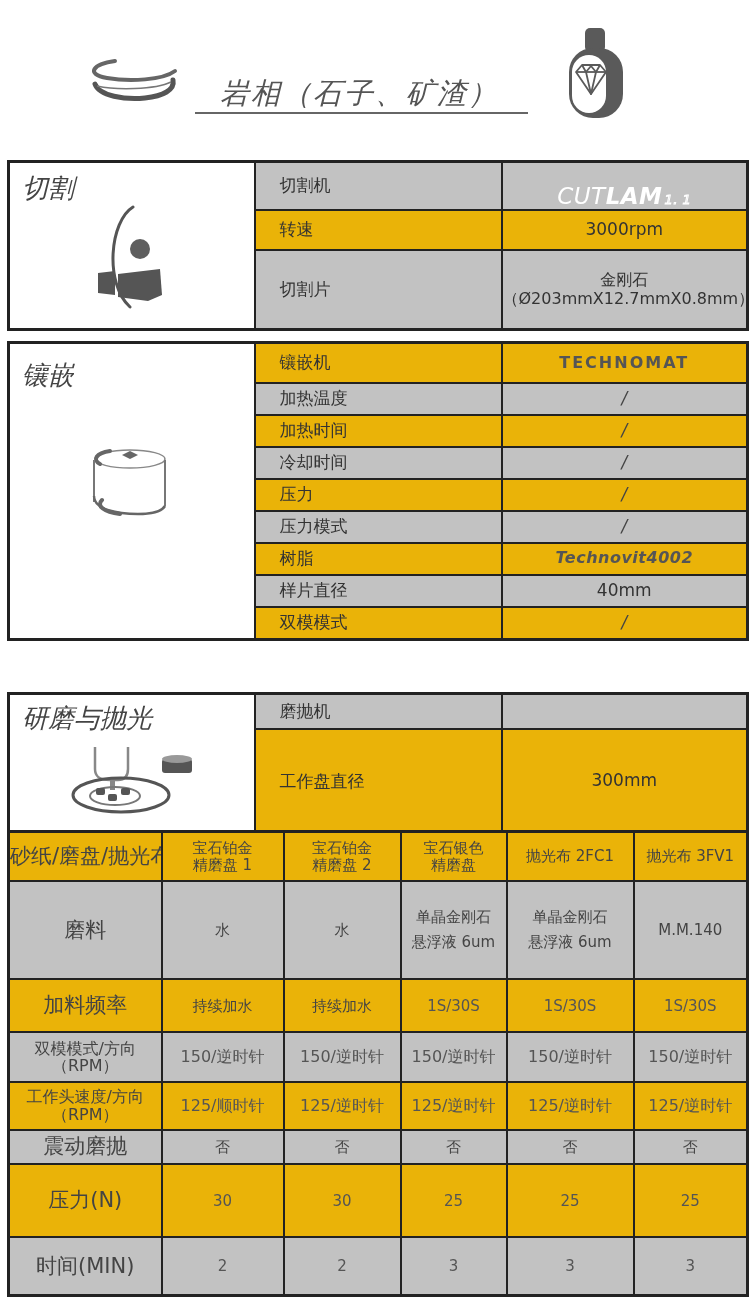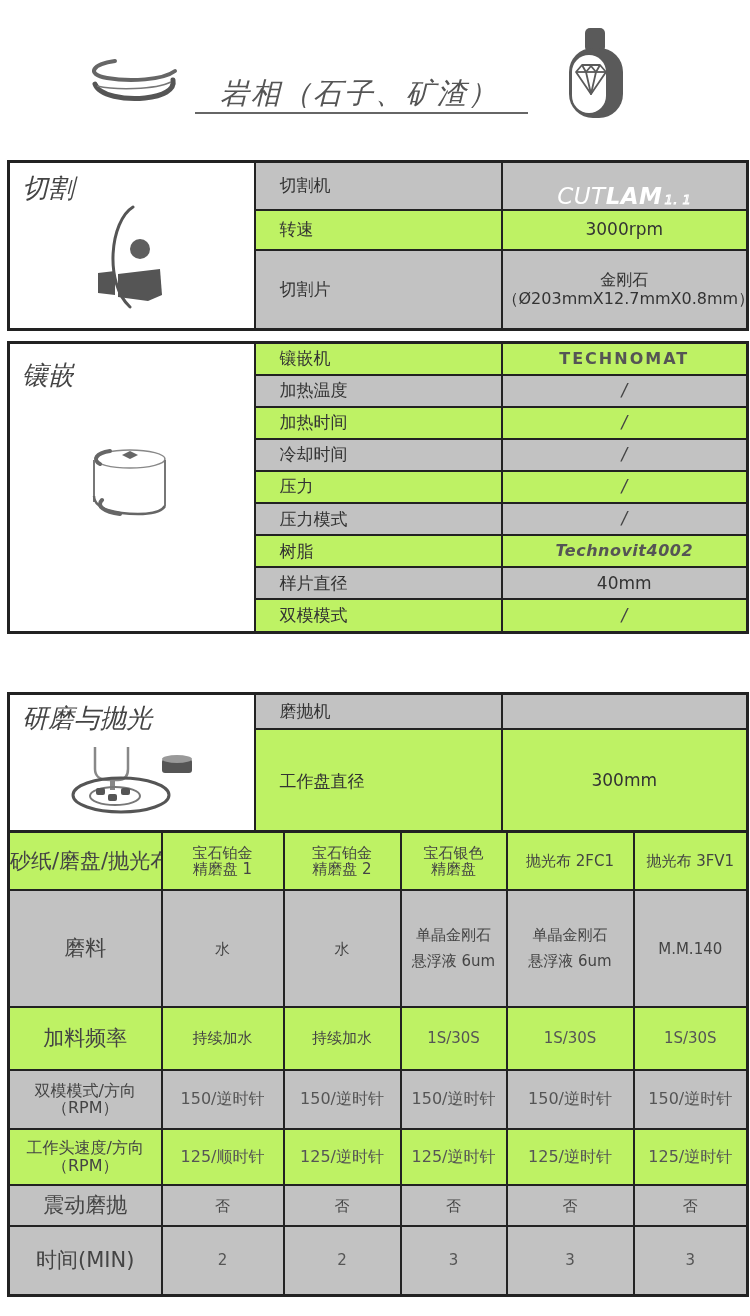--- a/index.html
+++ b/index.html
@@ -13,21 +13,21 @@
   .page-title {
     position:absolute; left:220px; top:74px; font-size:29px; font-style:italic;
     color:#555; letter-spacing:2px; white-space:nowrap;
   }
   .title-rule { position:absolute; left:195px; top:112px; width:333px; height:2px; background:#666; }
 
   
   table.spec { position:absolute; border-collapse:collapse; table-layout:fixed; border:3px solid #222; }
   table.spec td { border:2px solid #222; padding:0; overflow:hidden; }
   .g { background:#c2c2c2; }
-  .w { background:#bef264; }
+  .w { background:#eab308; }
   .lbl { font-size:17px; color:#333; padding-left:24px !important; white-space:nowrap; }
   .val { font-size:17px; color:#333; text-align:center; white-space:pre-line; line-height:1.15; }
   .section-cell { position:relative; vertical-align:top; background:#fff; }
   .section-inner { position:relative; width:100%; }
   .section-title {
     position:absolute; left:12px; top:8px; font-size:26px; font-style:italic; color:#444; white-space:nowrap;
   }
   .illus { position:absolute; }
 
   
@@ -107,21 +107,21 @@
 </tbody>
   </table>
 
 <table class="spec" style="left:7px;top:341px;width:739px;height:293px;">
   <colgroup>
       <col style="width:246px">
       <col style="width:247px">
       <col style="width:246px">
     </colgroup>
   <tbody>
-      <tr style="height:32px;">
+      <tr style="height:40px;">
     <td class="section-cell" rowspan="9">
       <div class="section-inner" style="height:287px;">
         <div class="section-title" style="top:14px;">镶嵌</div>
         <svg class="illus" style="left:78px;top:100px;" width="84" height="80" viewBox="0 0 84 80">
           <ellipse cx="42" cy="15" rx="35" ry="9" fill="none" stroke="#888" stroke-width="1.5"></ellipse>
           <path d="M22 7 C 8 9, 4 16, 12 20" fill="none" stroke="#666" stroke-width="4" stroke-linecap="round"></path>
           <polygon points="34,11 42,7 50,11 42,15" fill="#666"></polygon>
           <line x1="6" y1="16" x2="6" y2="58" stroke="#777" stroke-width="2"></line>
           <line x1="77" y1="16" x2="77" y2="62" stroke="#777" stroke-width="2"></line>
           <path d="M6 52 C 6 66, 30 70, 50 70 C 64 70, 74 67, 77 62" fill="none" stroke="#666" stroke-width="2.5"></path>
@@ -259,20 +259,28 @@
     <td class="rpm">125/逆时针</td>
   </tr>
   <tr class="g" style="height:33px;">
     <td class="rl">震动磨抛</td>
     <td>否</td>
     <td>否</td>
     <td>否</td>
     <td>否</td>
     <td>否</td>
   </tr>
+  <tr class="w" style="height:69px;">
+    <td class="rl">压力(N)</td>
+    <td class="num">30</td>
+    <td class="num">30</td>
+    <td class="num">25</td>
+    <td class="num">25</td>
+    <td class="num">25</td>
+  </tr>
   <tr class="g" style="height:55px;">
     <td class="rl">时间(MIN)</td>
     <td class="num">2</td>
     <td class="num">2</td>
     <td class="num">3</td>
     <td class="num">3</td>
     <td class="num">3</td>
   </tr>
 </tbody>
   </table>

